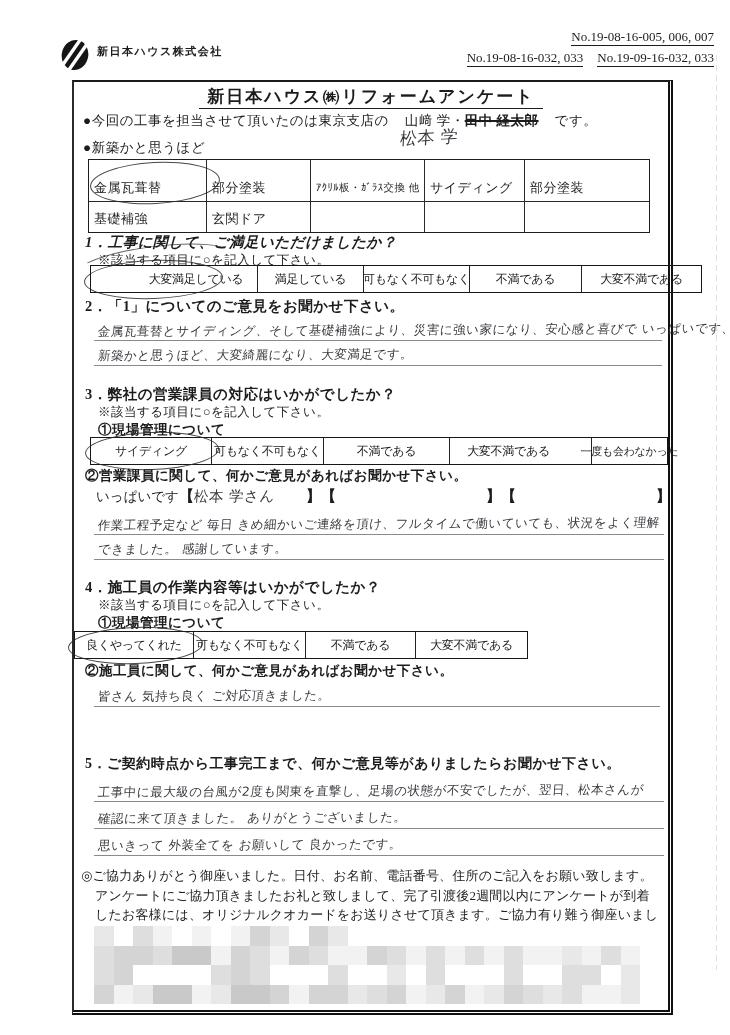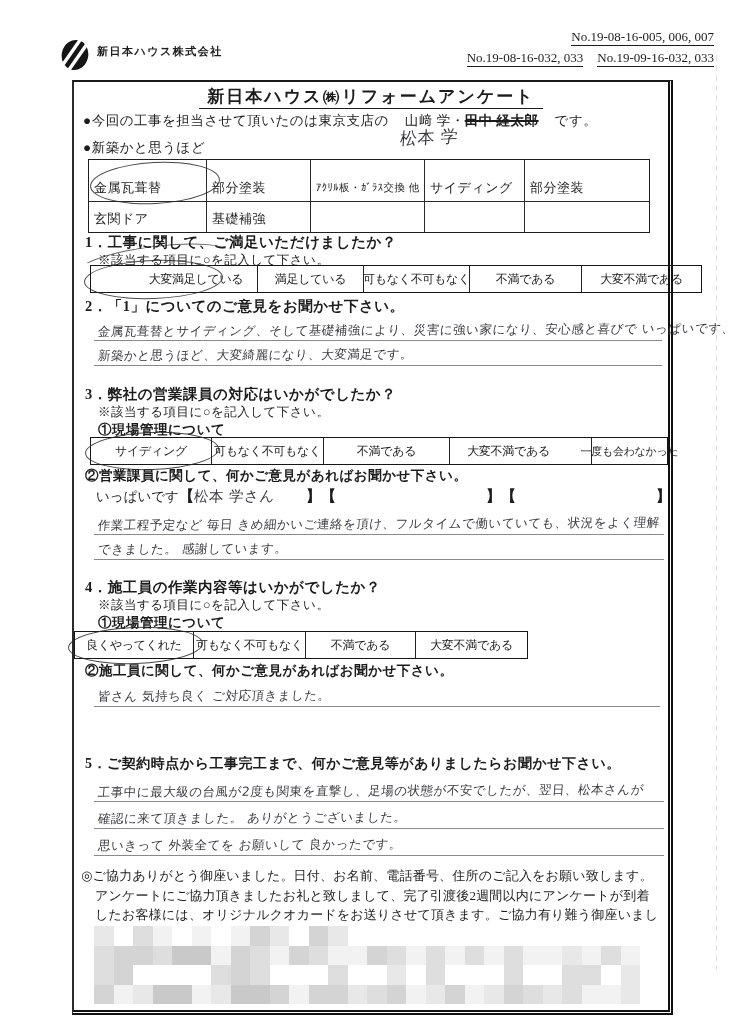--- a/index.html
+++ b/index.html
@@ -100,29 +100,29 @@
   </div>
   <div class="hw hw-correct">松本 学</div>
   <div class="introline" style="top:57px;">●新築かと思うほど</div>
 
   <div class="worktable">
     <div class="cell">金属瓦葺替</div>
     <div class="cell">部分塗装</div>
     <div class="cell small">ｱｸﾘﾙ板・ｶﾞﾗｽ交換 他</div>
     <div class="cell">サイディング</div>
     <div class="cell">部分塗装</div>
+    <div class="cell">基礎補強</div>
     <div class="cell">玄関ドア</div>
-    <div class="cell">基礎補強</div>
     <div class="cell"></div>
     <div class="cell"></div>
     <div class="cell"></div>
     <div class="circ" style="left:1px;top:2px;width:128px;height:40px;transform:rotate(-3deg);"></div>
   </div>
 
-  <div class="heading" style="top:151px;">1．工事に関して、ご満足いただけましたか？</div>
+  <div class="heading" style="top:151px;font-style:italic;">1．工事に関して、ご満足いただけましたか？</div>
   <div class="note" style="top:170px;">※該当する項目に○を記入して下さい。</div>
   <div class="opts" style="left:16px;top:183px;width:566px;grid-template-columns:122px 106px 106px 112px 120px;padding-left:44px;">
     <div class="ocell">大変満足している</div>
     <div class="ocell">満足している</div>
     <div class="ocell">可もなく不可もなく</div>
     <div class="ocell">不満である</div>
     <div class="ocell">大変不満である</div>
     <div class="circ" style="left:-7px;top:-6px;width:137px;height:37px;transform:rotate(-2deg);"></div>
     <div class="tail" style="left:-12px;top:-20px;width:150px;height:30px;transform:rotate(-7deg);"></div>
   </div>

